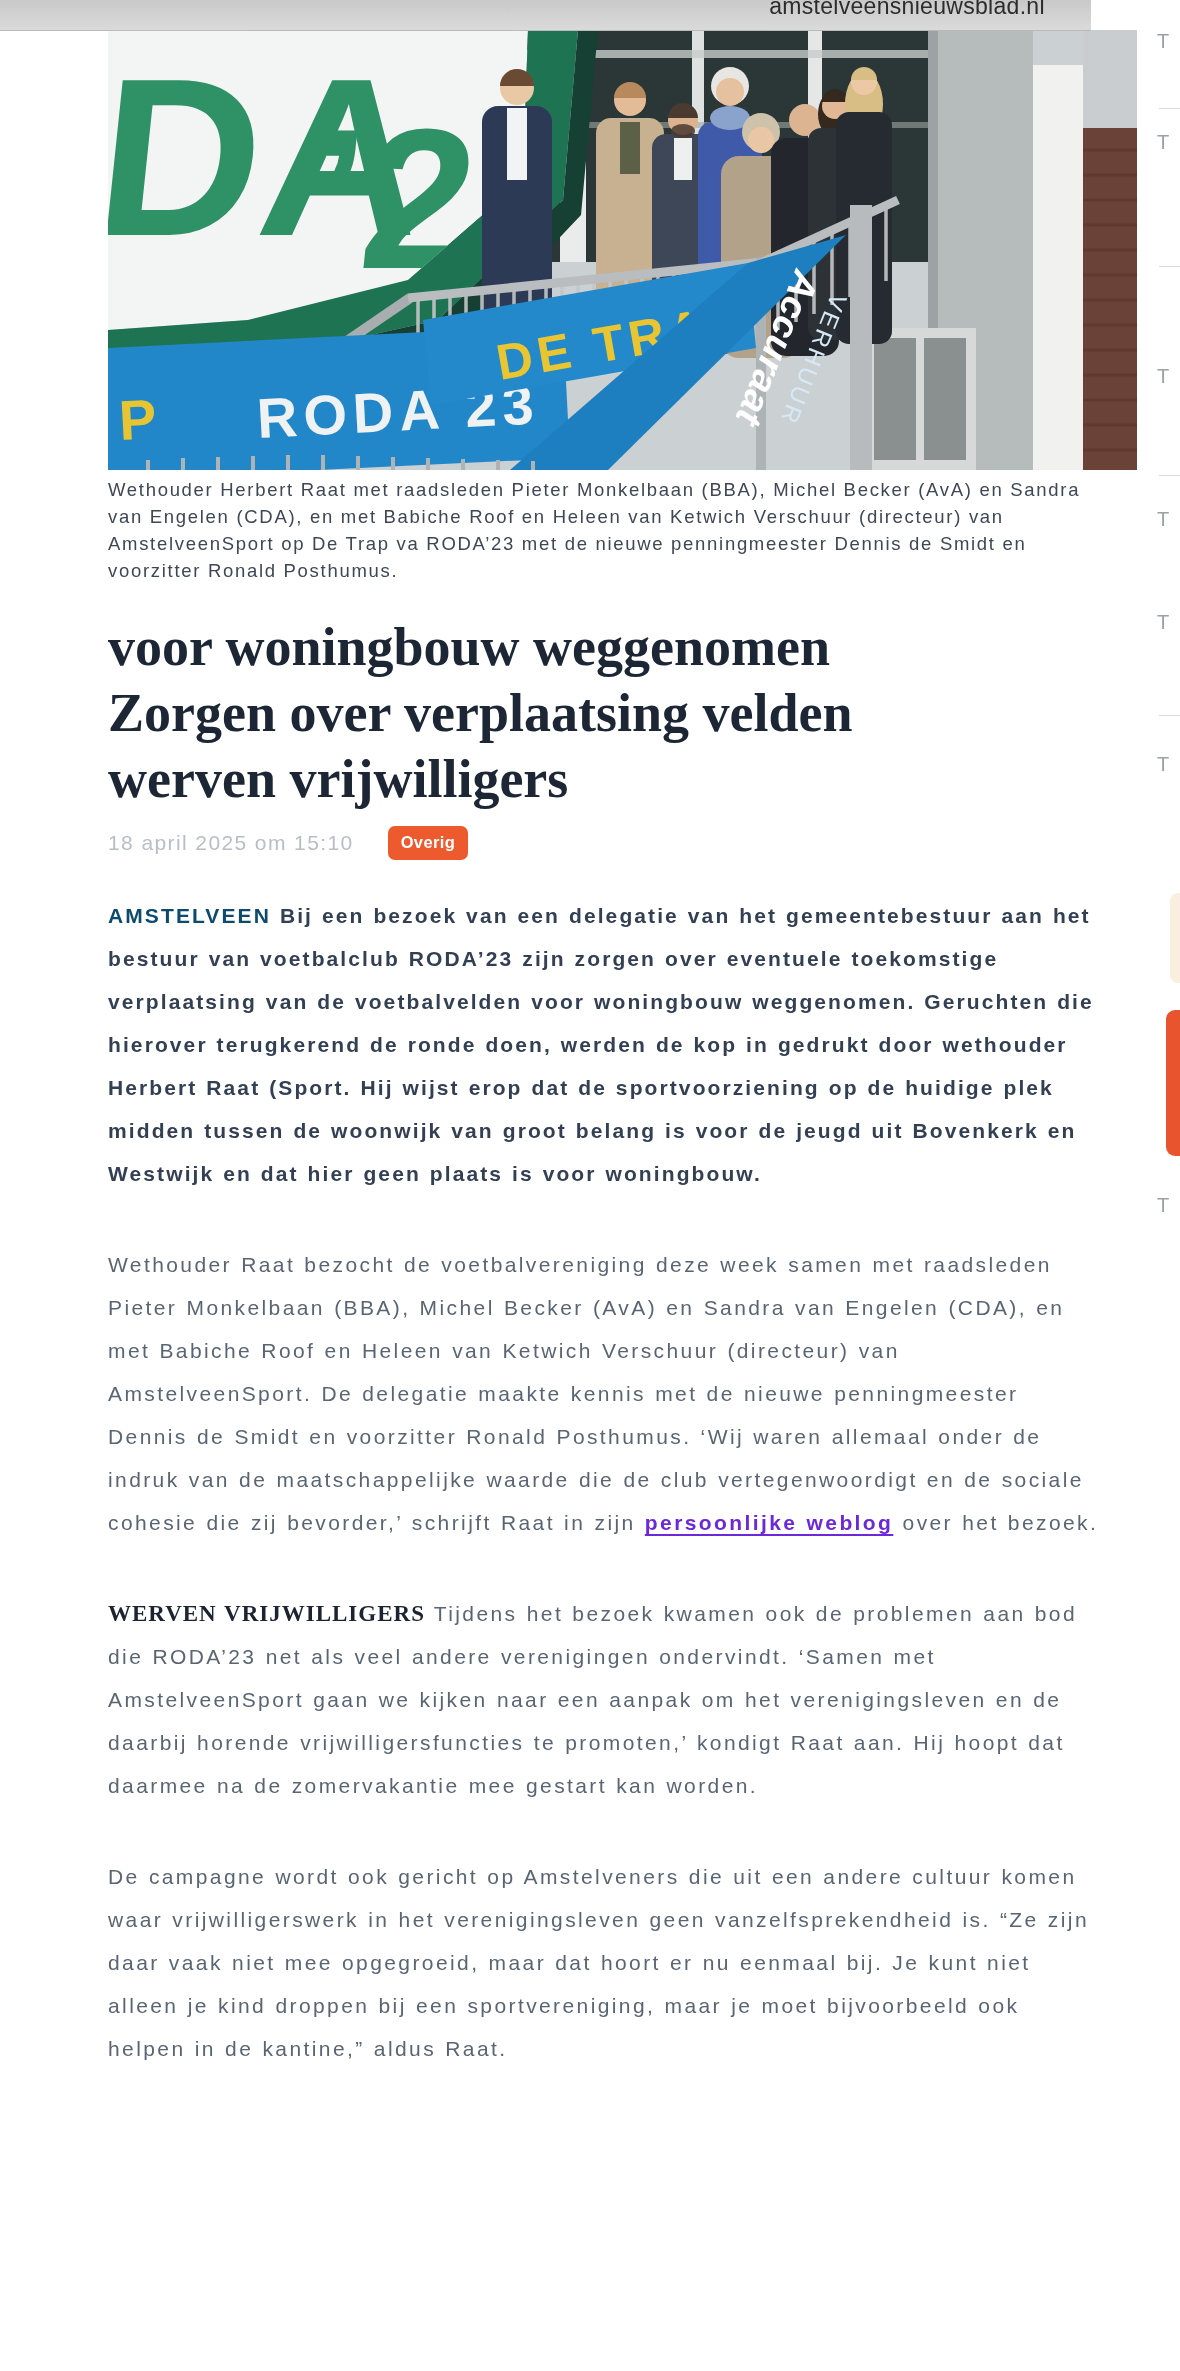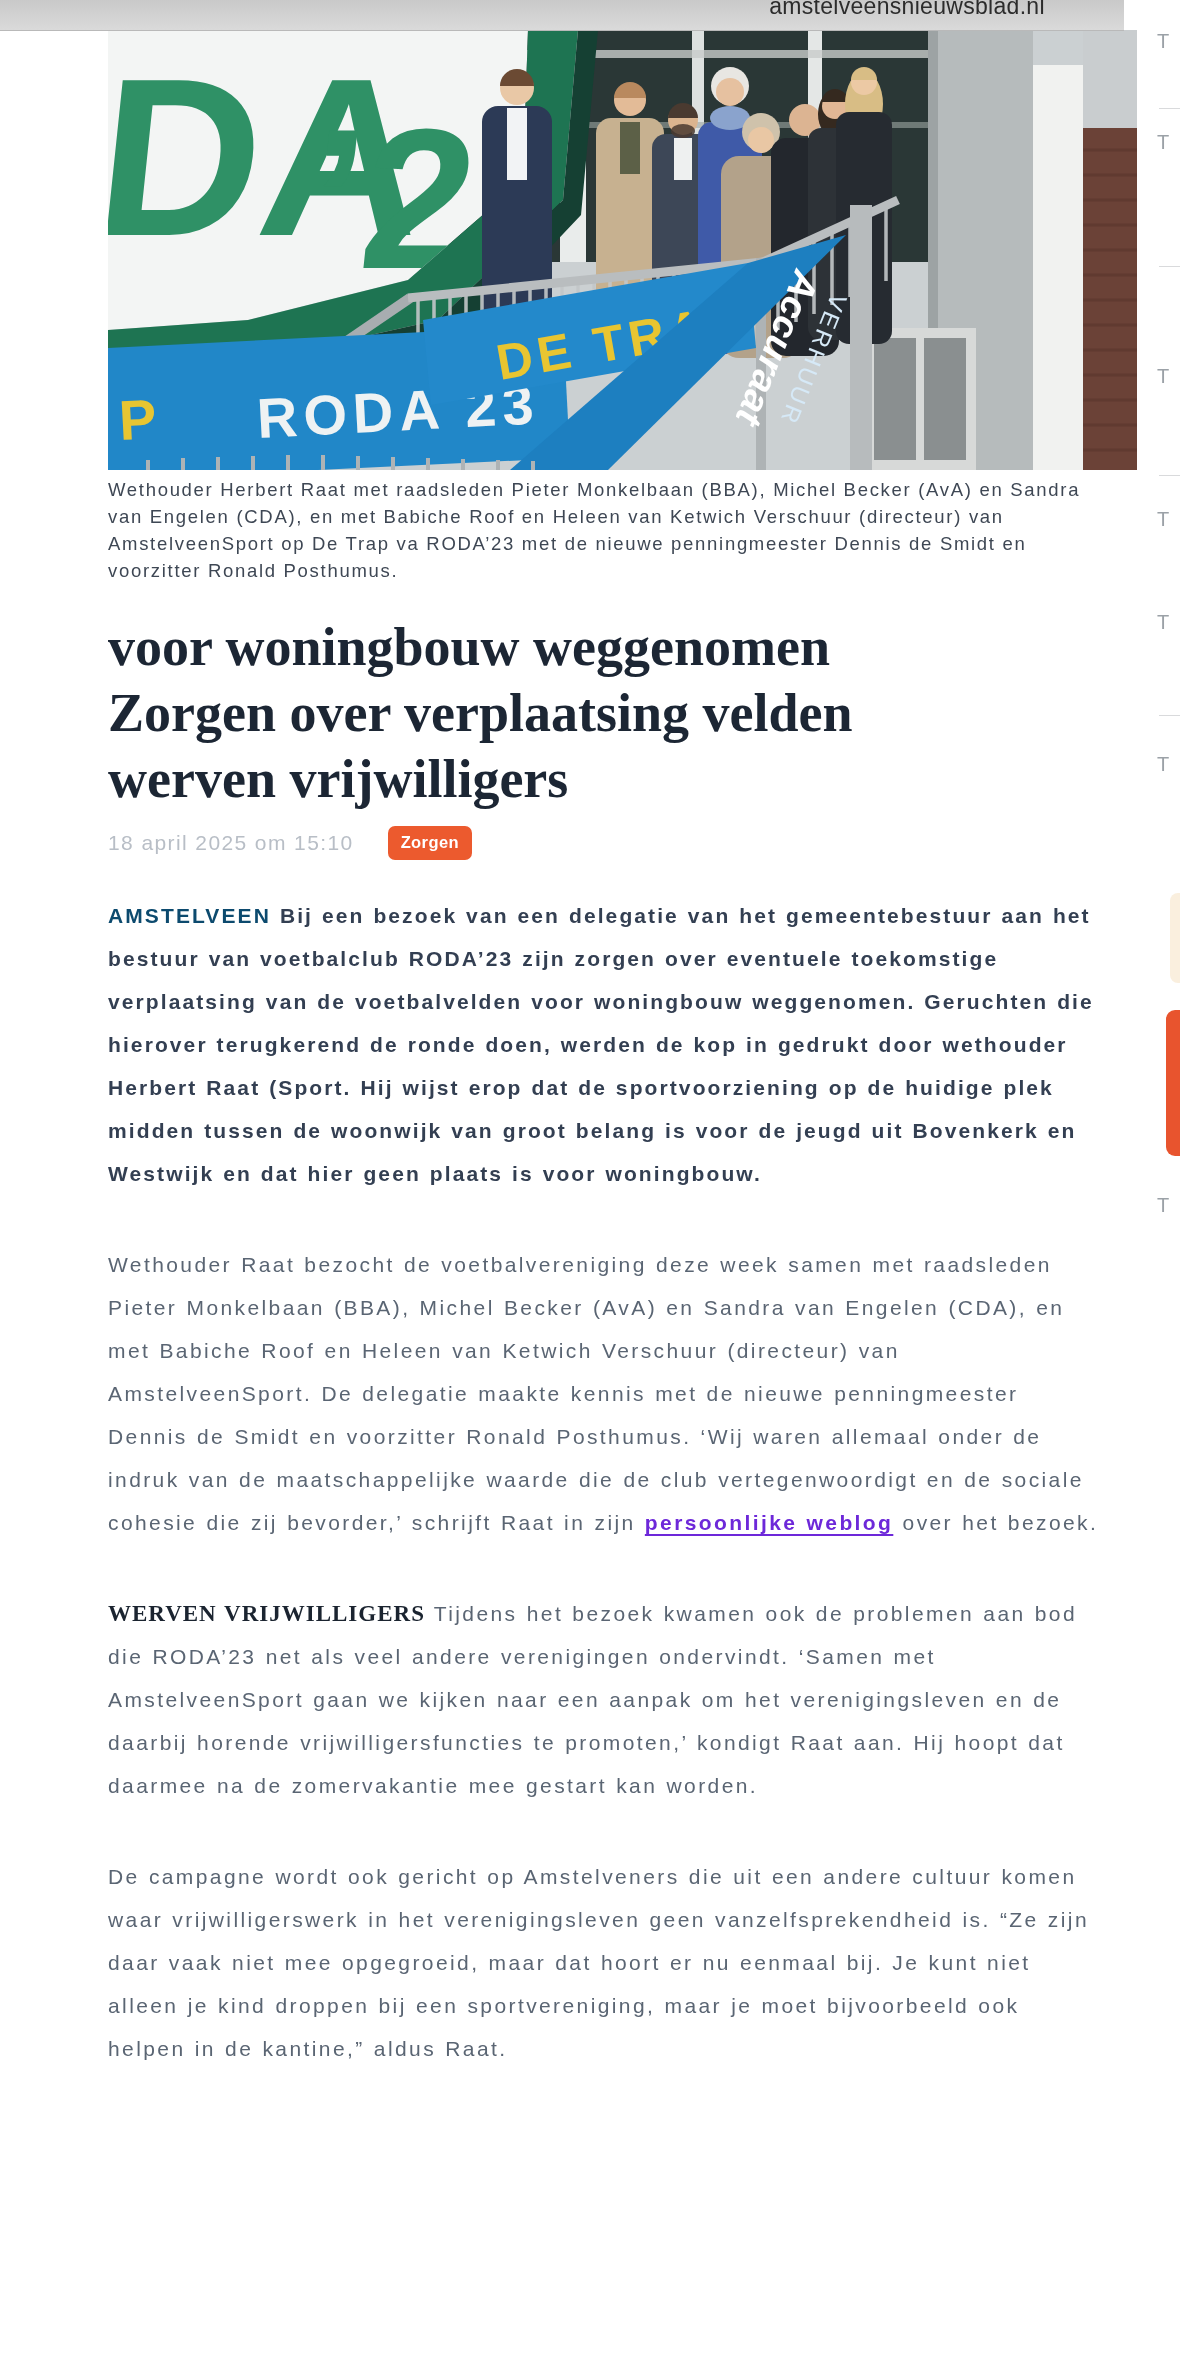--- a/index.html
+++ b/index.html
@@ -2,23 +2,23 @@
 <html><head>
 <meta charset="utf-8">
 <style>
   html,body{margin:0;padding:0;}
   body{
     width:1180px;height:2371px;position:relative;overflow:hidden;
     background:#ffffff;font-family:"Liberation Sans",sans-serif;
   }
   
   .browser-bar{
-    position:absolute;top:0;left:0;width:1124px;height:30px;
+    position:absolute;top:0;left:0;width:1044px;height:30px;
     background:linear-gradient(180deg,#c9c9c9,#dadada);
-    border-bottom:1px solid #b9b9b9;overflow:hidden;z-index:5;
+    border-bottom:1px solid #b9b9b9;overflow:hidden;z-index:5;padding-left:47px;
   }
   .browser-title{
     position:absolute;top:-7px;left:762px;width:290px;text-align:center;
     font-size:23px;color:#2c2c2c;letter-spacing:.3px;white-space:nowrap;
   }
   
   .page{position:absolute;top:30px;left:108px;width:1029px;}
   figure.photo{margin:0;width:1029px;height:440px;display:block;}
   figcaption,.caption{
     margin:6px 0 0;width:992px;
@@ -189,21 +189,21 @@
   <div class="caption">Wethouder Herbert Raat met raadsleden Pieter Monkelbaan (BBA), Michel Becker (AvA) en Sandra van Engelen (CDA), en met Babiche Roof en Heleen van Ketwich Verschuur (directeur) van AmstelveenSport op De Trap va RODA’23 met de nieuwe penningmeester Dennis de Smidt en voorzitter Ronald Posthumus.</div>
 
   <h1 class="headline">
     <div>voor woningbouw weggenomen</div>
     <div>Zorgen over verplaatsing velden</div>
     <div>werven vrijwilligers</div>
   </h1>
 
   <div class="meta">
     <span class="date">18 april 2025 om 15:10</span>
-    <span class="badge">Zorgen</span>
+    <span class="badge">Overig</span>
   </div>
 
   <p class="body-par intro"><span class="loc-tag">AMSTELVEEN</span> <span>Bij een bezoek van een delegatie van het gemeentebestuur aan het bestuur van voetbalclub RODA’23 zijn zorgen over eventuele toekomstige verplaatsing van de voetbalvelden voor woningbouw weggenomen. Geruchten die hierover terugkerend de ronde doen, werden de kop in gedrukt door wethouder Herbert Raat (Sport. Hij wijst erop dat de sportvoorziening op de huidige plek midden tussen de woonwijk van groot belang is voor de jeugd uit Bovenkerk en Westwijk en dat hier geen plaats is voor woningbouw.</span></p>
 
   <p class="body-par"><span>Wethouder Raat bezocht de voetbalvereniging deze week samen met raadsleden Pieter Monkelbaan (BBA), Michel Becker (AvA) en Sandra van Engelen (CDA), en met Babiche Roof en Heleen van Ketwich Verschuur (directeur) van AmstelveenSport. De delegatie maakte kennis met de nieuwe penningmeester Dennis de Smidt en voorzitter Ronald Posthumus. ‘Wij waren allemaal onder de indruk van de maatschappelijke waarde die de club vertegenwoordigt en de sociale cohesie die zij bevorder,’ schrijft Raat in zijn </span><a class="article-link">persoonlijke weblog</a><span> over het bezoek.</span></p>
 
   <p class="body-par"><span class="lead-serif">WERVEN VRIJWILLIGERS</span><span> Tijdens het bezoek kwamen ook de problemen aan bod die RODA’23 net als veel andere verenigingen ondervindt. ‘Samen met AmstelveenSport gaan we kijken naar een aanpak om het verenigingsleven en de daarbij horende vrijwilligersfuncties te promoten,’ kondigt Raat aan. Hij hoopt dat daarmee na de zomervakantie mee gestart kan worden.</span></p>
 
   <p class="body-par">De campagne wordt ook gericht op Amstelveners die uit een andere cultuur komen waar vrijwilligerswerk in het verenigingsleven geen vanzelfsprekendheid is. “Ze zijn daar vaak niet mee opgegroeid, maar dat hoort er nu eenmaal bij. Je kunt niet alleen je kind droppen bij een sportvereniging, maar je moet bijvoorbeeld ook helpen in de kantine,” aldus Raat.</p>
 

